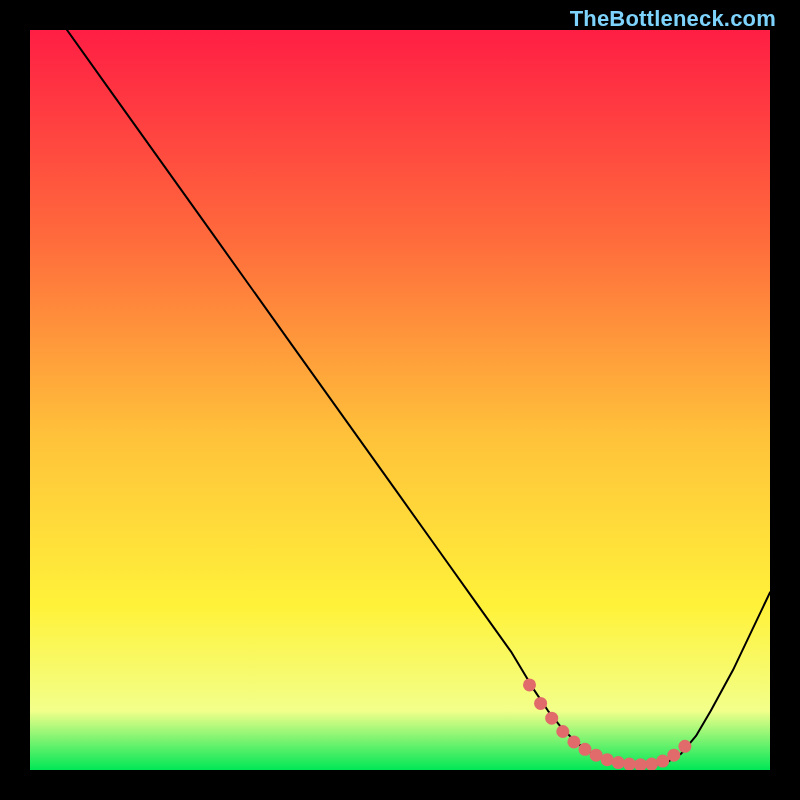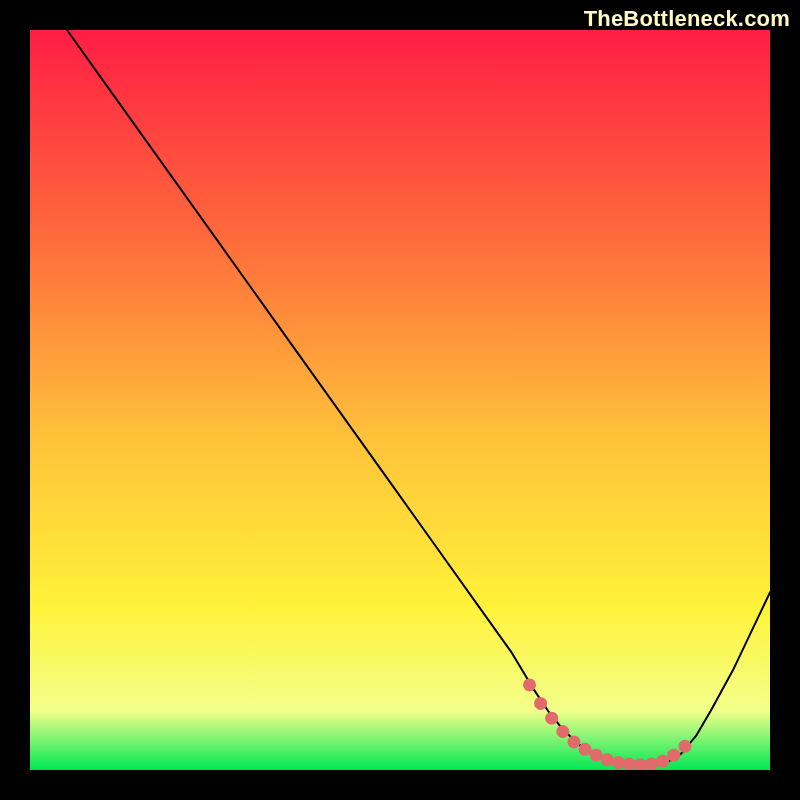--- a/index.html
+++ b/index.html
@@ -25,24 +25,24 @@
     box-sizing: border-box;
   }
   .chart-area svg {
     display: block;
     width: 740px;
     height: 740px;
   }
   .watermark {
     position: absolute;
     top: 6px;
-    right: 10px;
+    right: 24px;
     font-size: 22px;
     font-weight: 600;
-    color: #fef9c3;
+    color: #7dd3fc;
     letter-spacing: 0.2px;
     user-select: none;
   }
 </style>
 </head>
 <body>
 
 <div class="stage">
 
   <div class="watermark">TheBottleneck.com</div>

